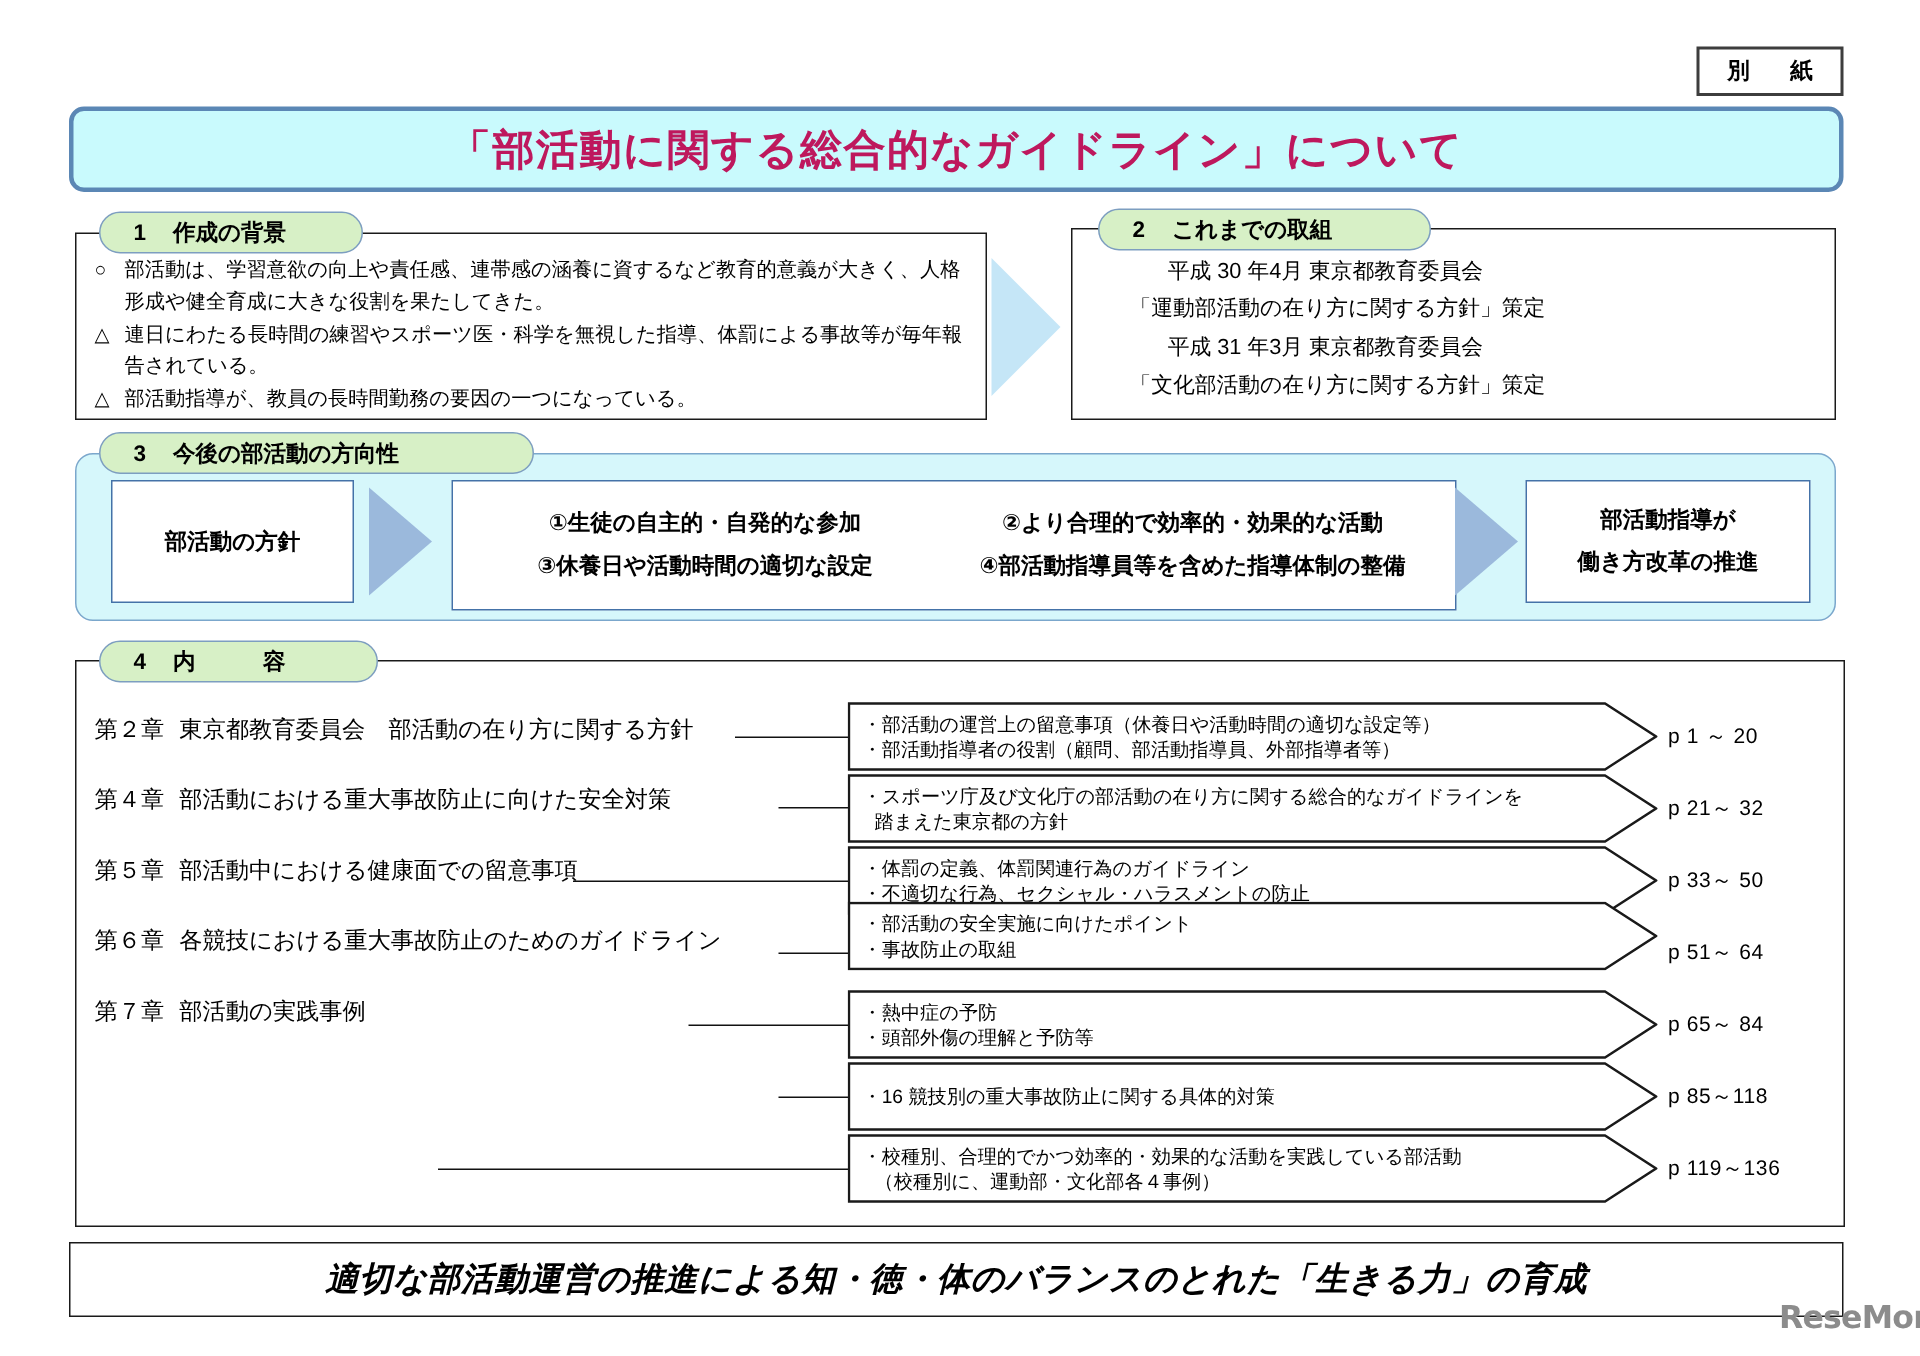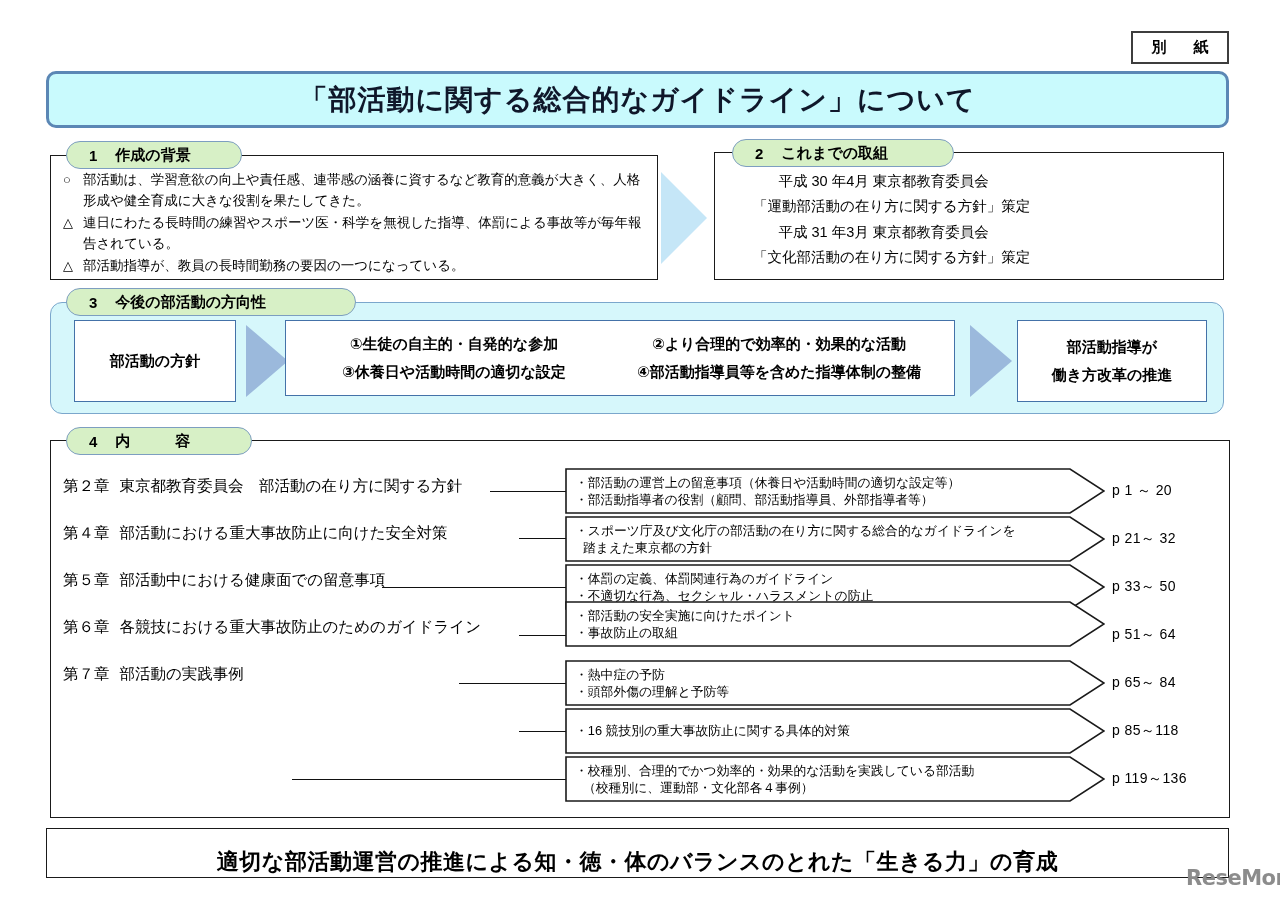--- a/index.html
+++ b/index.html
@@ -46,21 +46,21 @@
     border-radius: 10px;
     display: flex;
     align-items: center;
     justify-content: center;
     box-sizing: border-box;
   }
   .title-bar .title-text {
     font-size: 28px;
     font-weight: bold;
     letter-spacing: 1px;
-    color: #0f172a;
+    color: #be185d;
   }
 
   
   .tab {
     position: absolute;
     background: #d7f0c6;
     border: 1.6px solid #7d9ec0;
     border-radius: 16px;
     height: 28px;
     display: flex;
@@ -148,21 +148,21 @@
     position: absolute;
     background: #ffffff;
     border: 1.6px solid #4472a8;
     box-sizing: border-box;
     display: flex;
     align-items: center;
     justify-content: center;
     text-align: center;
   }
   #s3-a { left: 74px;  top: 320px; width: 162px; height: 82px; font-size: 15px; font-weight: bold; }
-  #s3-b { left: 285px; top: 320px; width: 670px; height: 76px; }
+  #s3-b { left: 301px; top: 320px; width: 670px; height: 87px; }
   #s3-c { left: 1017px; top: 320px; width: 190px; height: 82px; font-size: 15px; font-weight: bold; line-height: 1.9; }
 
   .s3-b-lines {
     font-size: 15px;
     font-weight: bold;
     line-height: 1.9;
     padding-left: 18px;
     width: 100%;
     box-sizing: border-box;
   }
@@ -241,23 +241,24 @@
   
   #bottom-banner {
     position: absolute;
     left: 46px;
     top: 828px;
     width: 1183px;
     height: 50px;
     border: 1.6px solid #1a1a1a;
     background: #ffffff;
     display: flex;
-    align-items: flex-end;
+    align-items: center;
     justify-content: center;
     box-sizing: border-box;
+    font-style: italic;
   }
   #bottom-banner .btext {
     font-size: 22px;
     font-weight: bold;
     letter-spacing: 0.5px;
   }
 
   
   .watermark {
     position: absolute;

